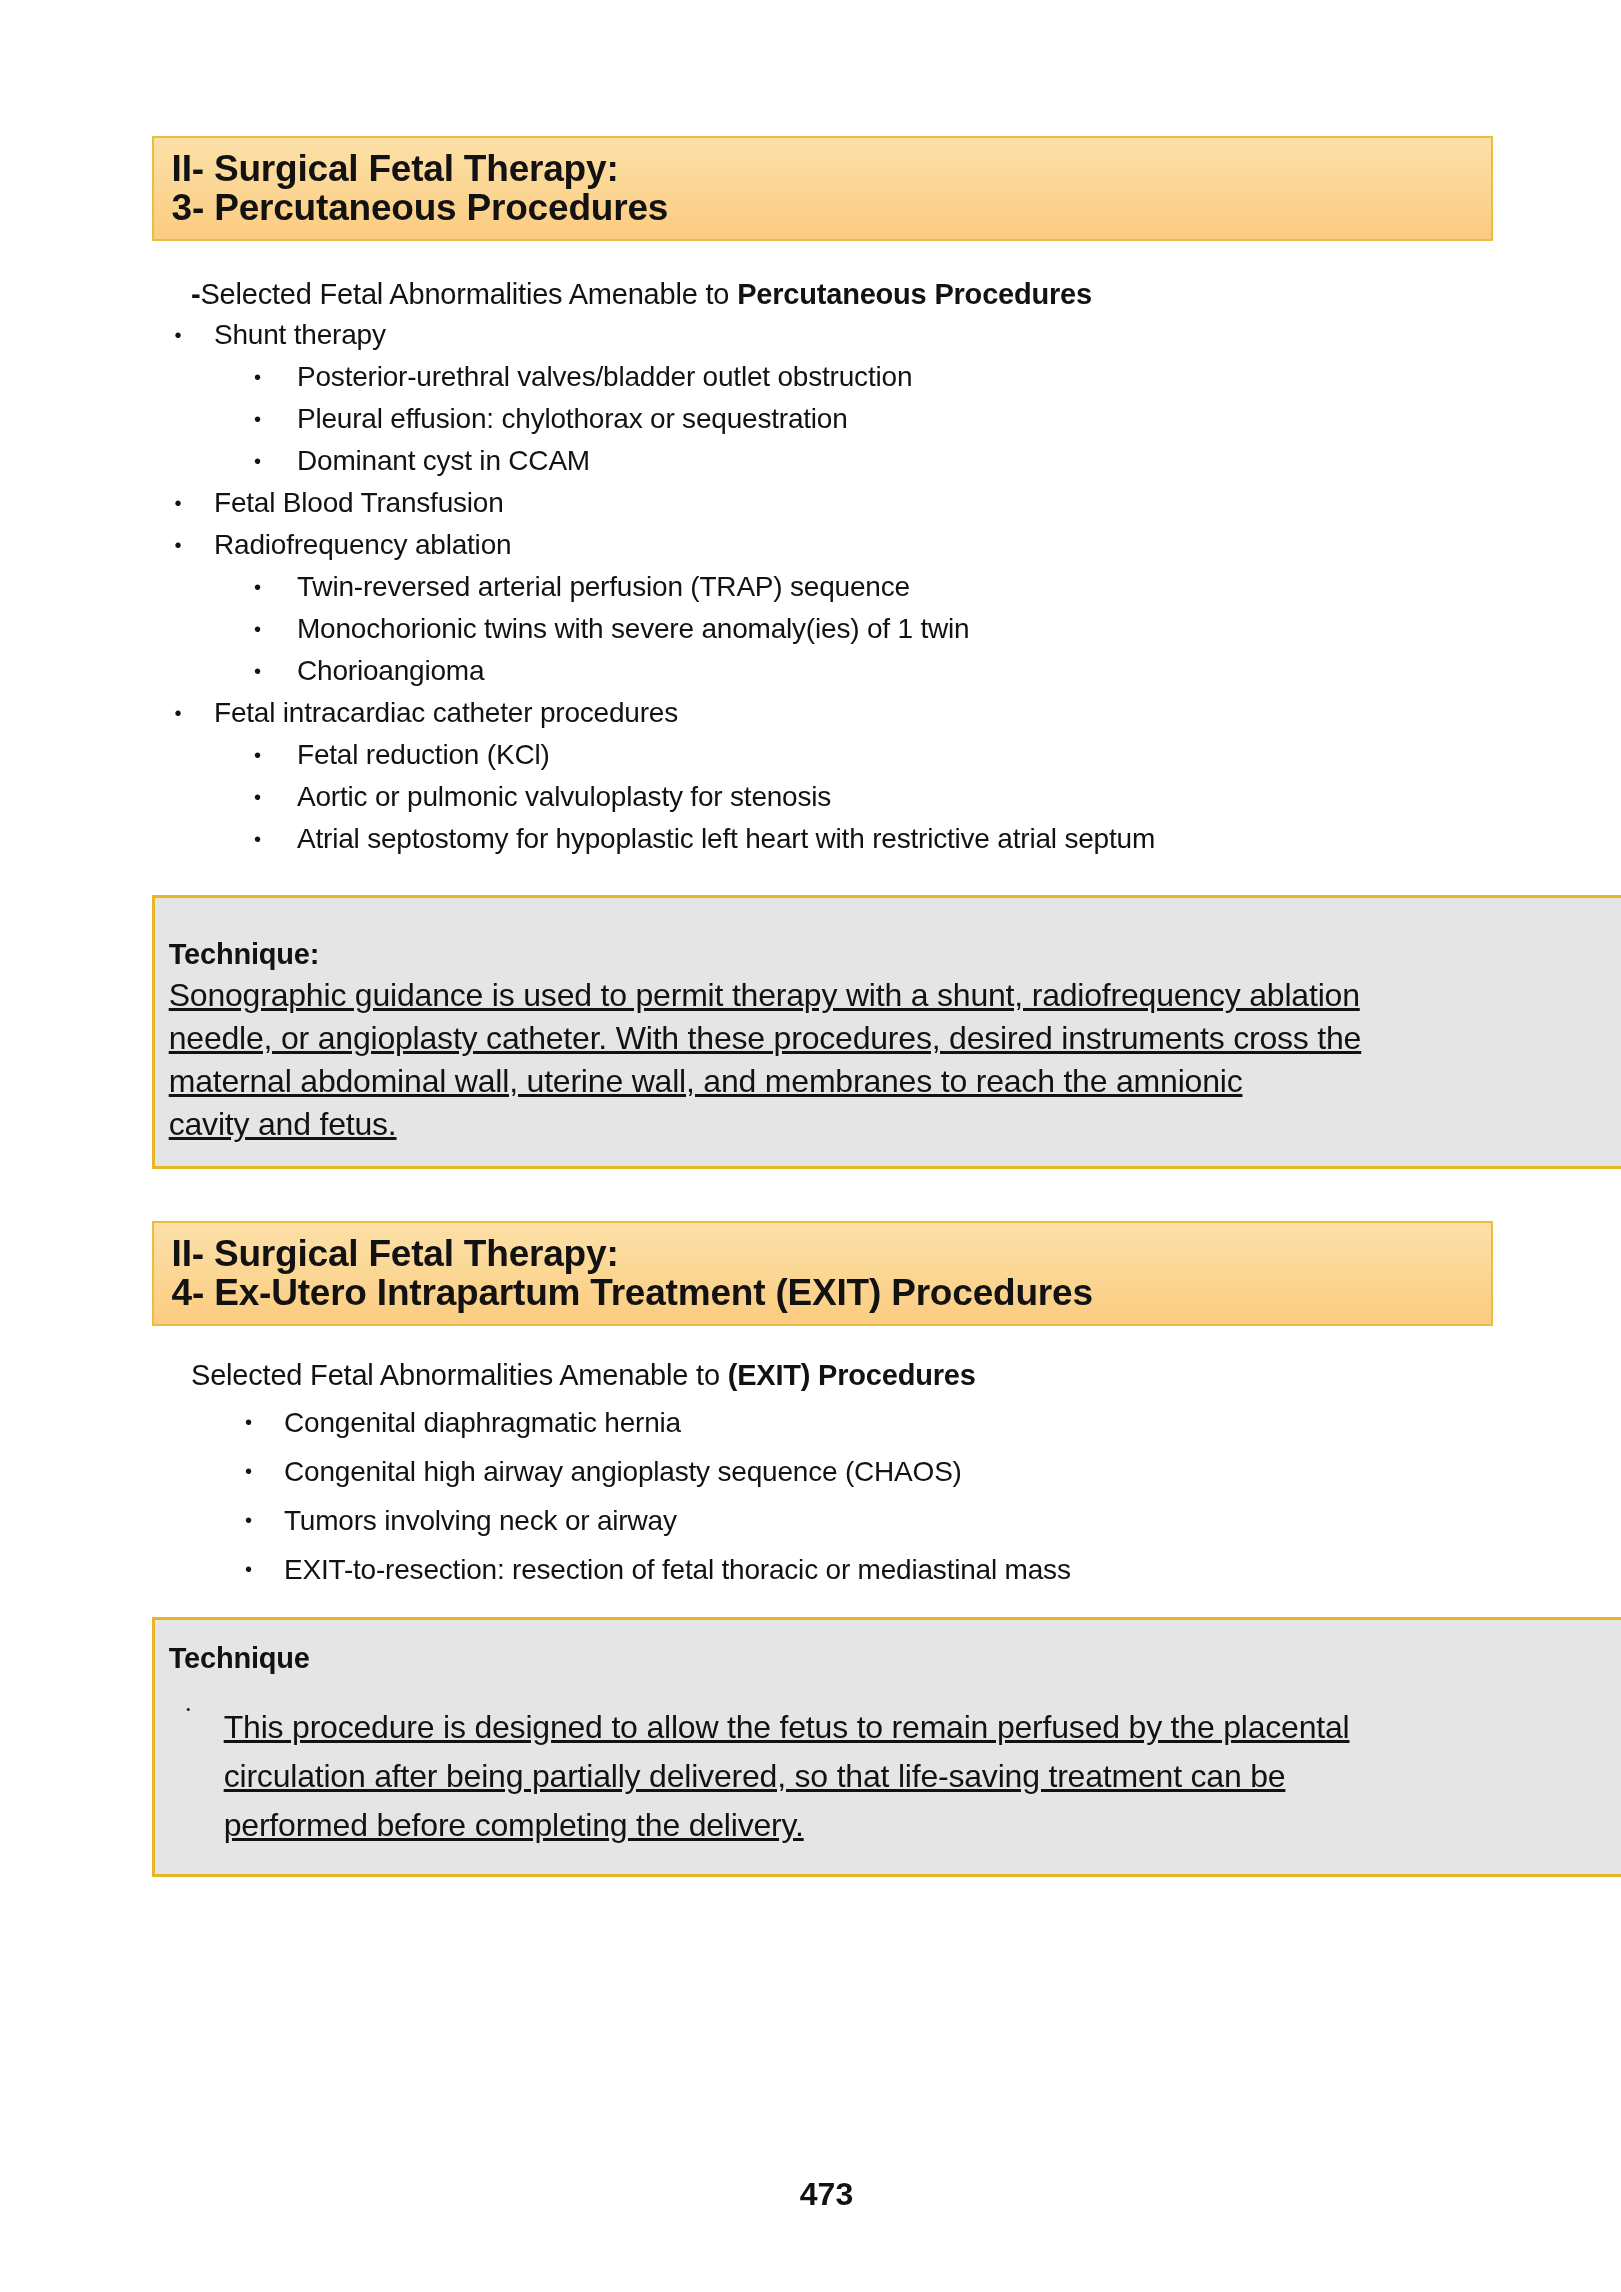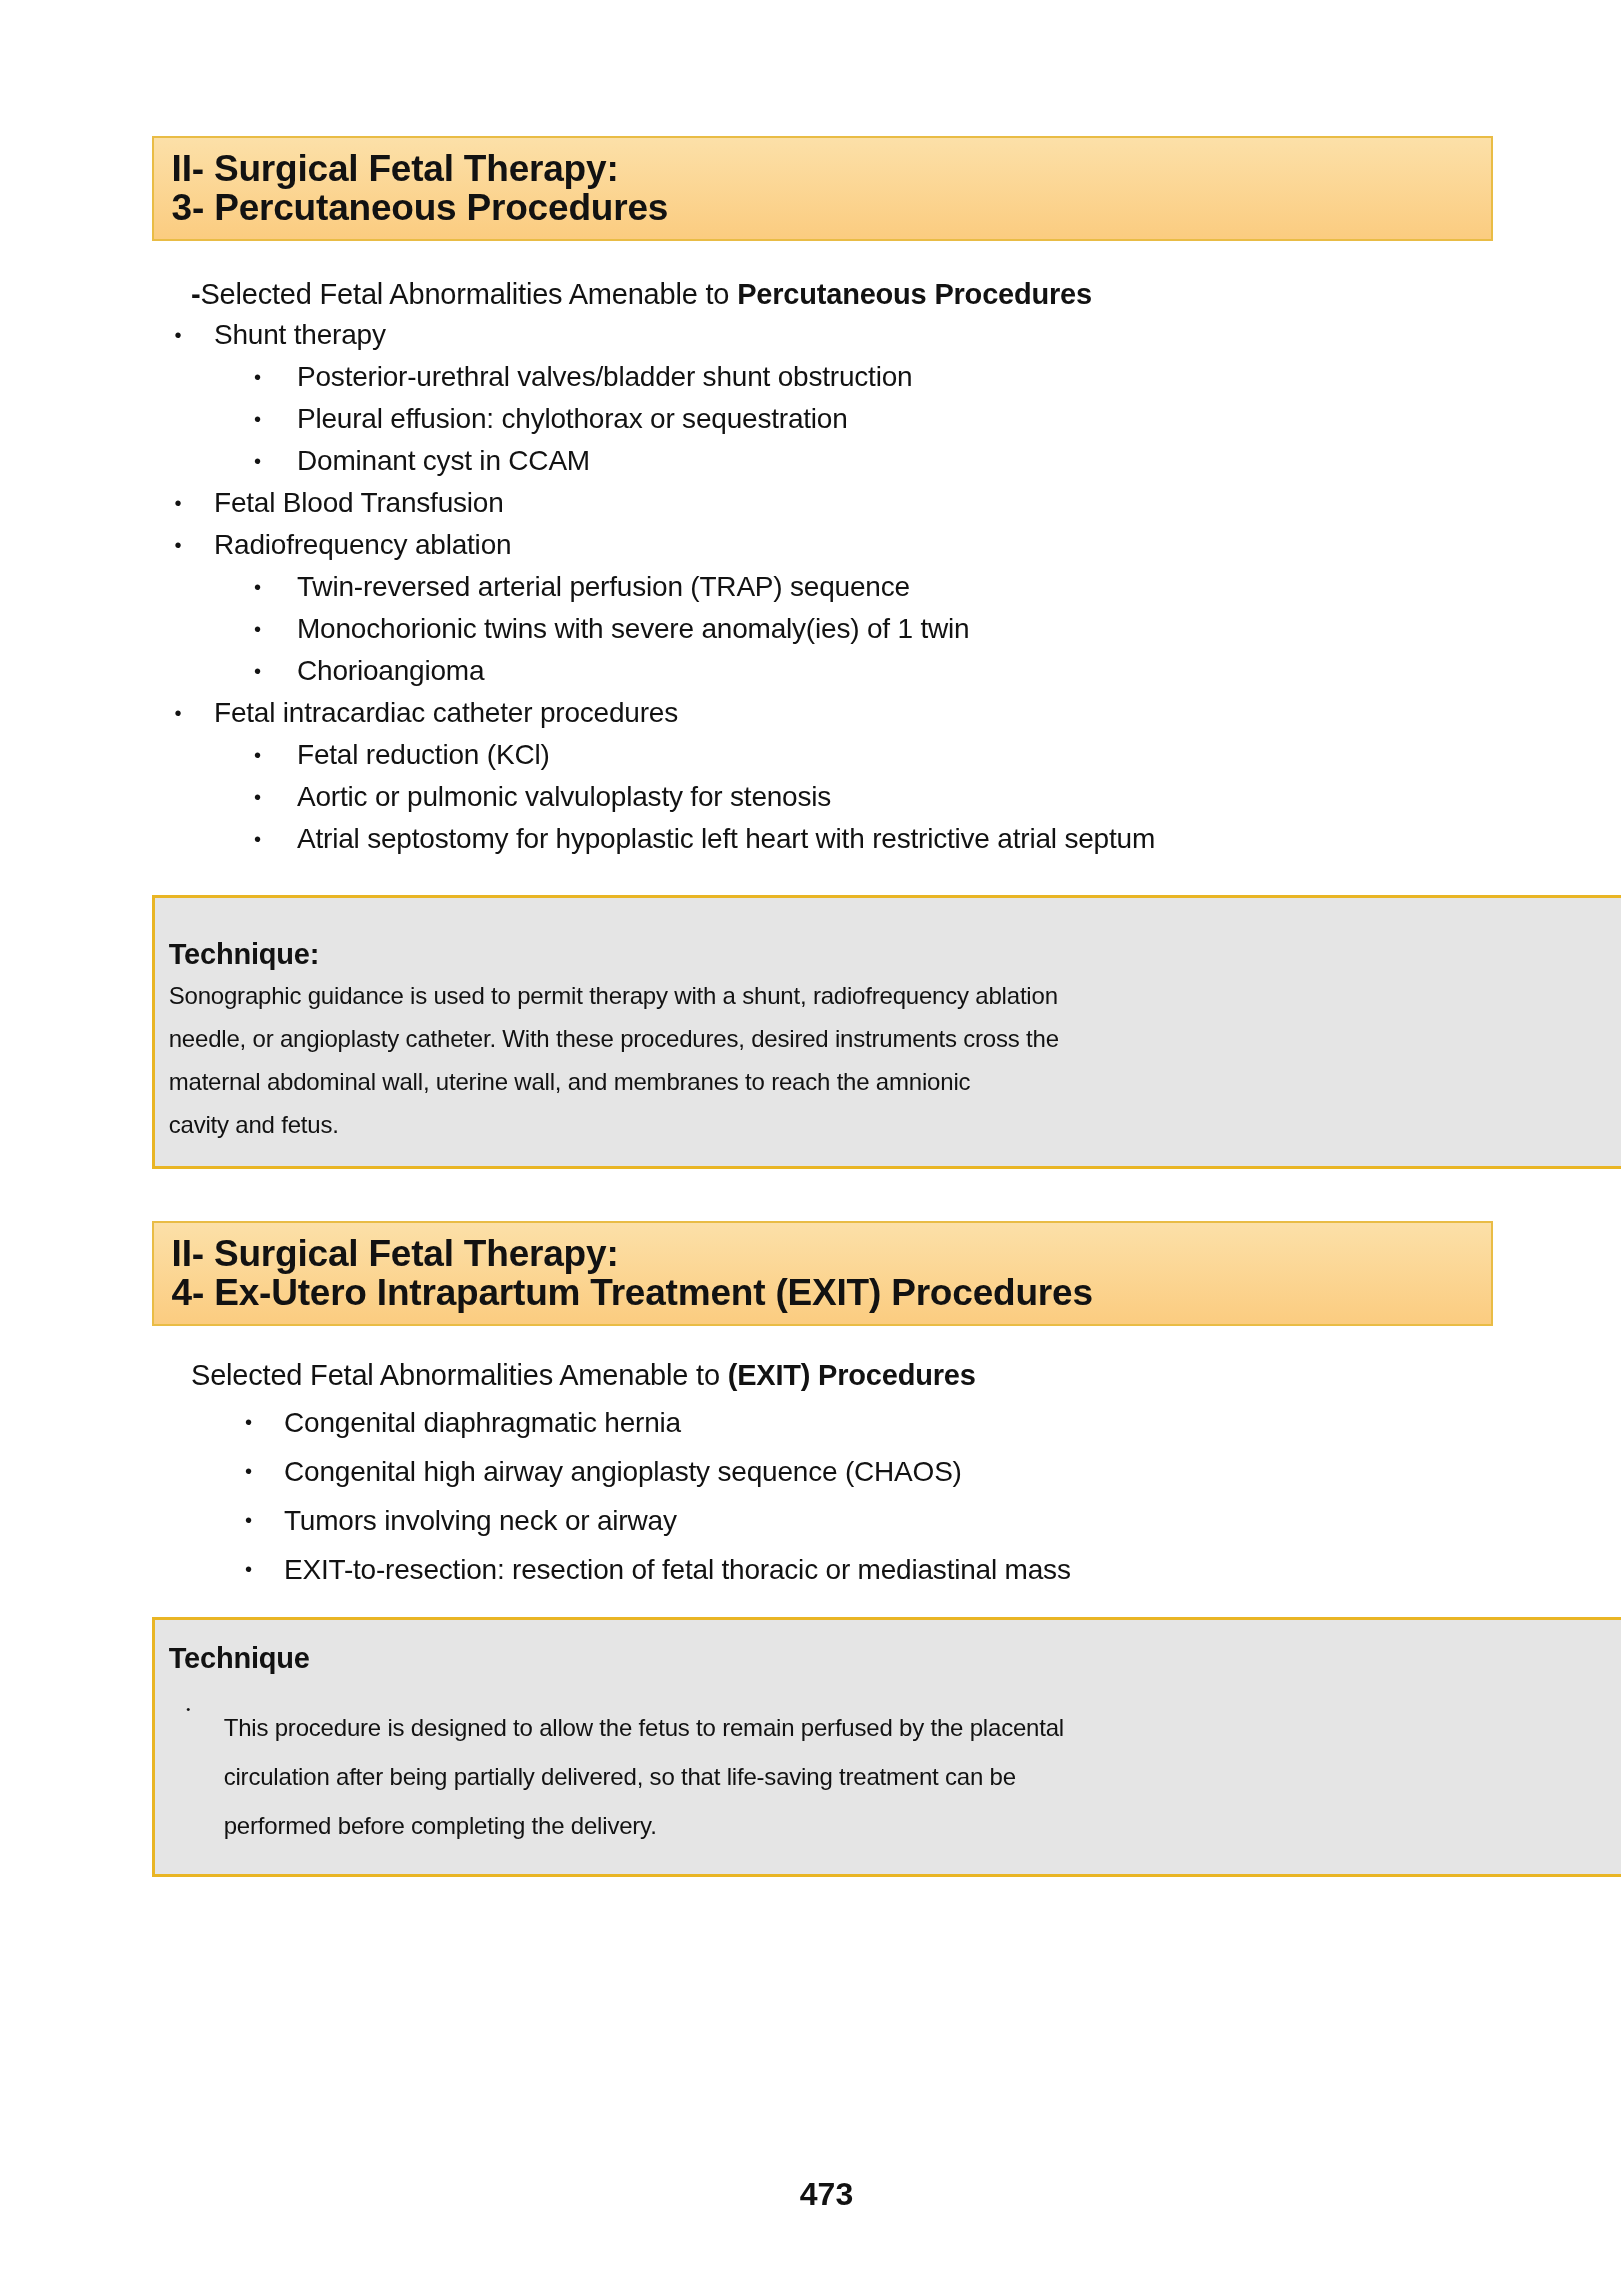--- a/index.html
+++ b/index.html
@@ -70,24 +70,25 @@
   }
   #tech1{top:895px;height:274px;padding:37px 29px 0 13.7px;}
   #tech2{top:1617px;height:260px;padding:18.6px 29px 0 13.7px;}
   .tech-title{
     font-weight:bold;
     font-size:29px;
     line-height:39px;
     letter-spacing:-0.2px;
   }
   .tech-body{
-    font-size:24px;
+    font-size:32px;
     line-height:43px;
     letter-spacing:-0.2px;
     white-space:pre-line;
+    text-decoration:underline;
   }
   #tech2 .tech-bullet{
     position:relative;
     margin-top:25.5px;
   }
   #tech2 .tech-bullet .dot{
     position:absolute;
     left:17.6px;
     top:0;
     font-size:0.72em;
@@ -121,21 +122,21 @@
 
   <div class="intro" id="intro1"><span class="bold">-</span><span>Selected Fetal Abnormalities Amenable to </span><span class="bold">Percutaneous Procedures</span></div>
 
   <div class="blist" id="list1">
       <div class="item lvl1">
         <span class="dot">•</span>
         <span class="txt">Shunt therapy</span>
       </div>
       <div class="item lvl2">
         <span class="dot">•</span>
-        <span class="txt">Posterior-urethral valves/bladder shunt obstruction</span>
+        <span class="txt">Posterior-urethral valves/bladder outlet obstruction</span>
       </div>
       <div class="item lvl2">
         <span class="dot">•</span>
         <span class="txt">Pleural effusion: chylothorax or sequestration</span>
       </div>
       <div class="item lvl2">
         <span class="dot">•</span>
         <span class="txt">Dominant cyst in CCAM</span>
       </div>
       <div class="item lvl1">

